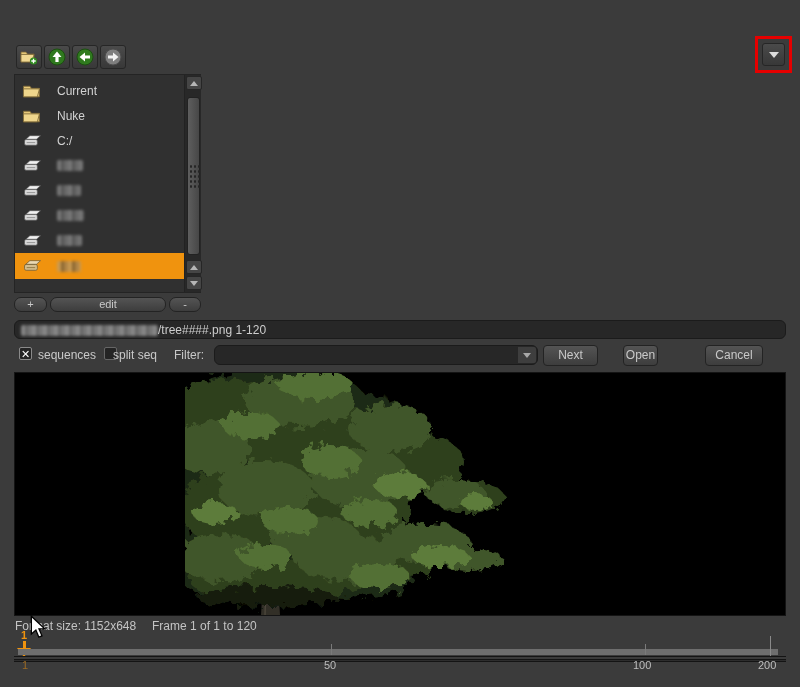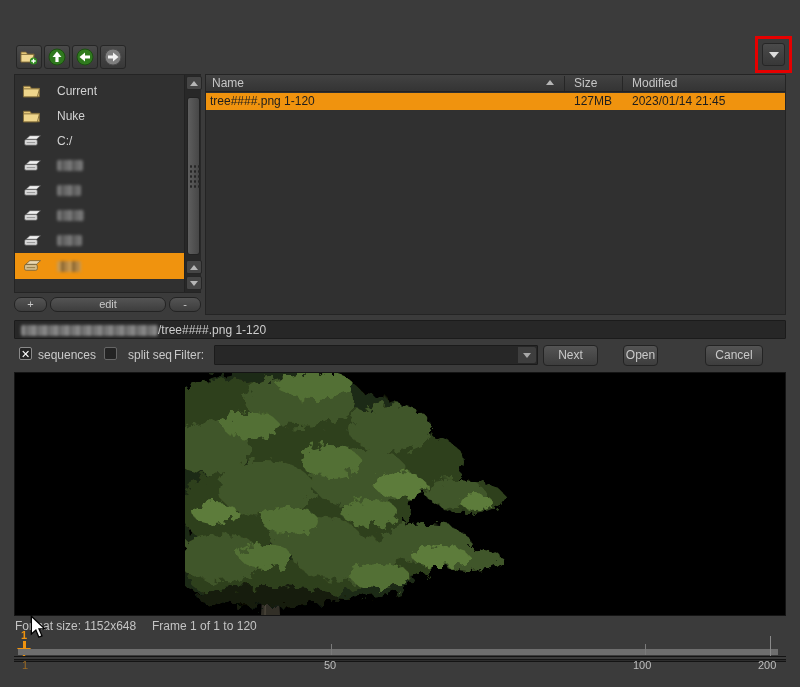--- a/index.html
+++ b/index.html
@@ -13,21 +13,21 @@
   
   #titlebar { left:0; top:0; width:800px; height:26px; background:#ffffff; color:#111; }
   #titlebar .t-title { left:34px; top:0; line-height:26px; font-size:12.5px; color:#000; }
   .tb-btn { top:0; width:26px; height:26px; text-align:center; line-height:26px; color:#222; font-size:14px; cursor:default; }
   
   .nbtn {
     background:linear-gradient(#545454,#3d3d3d); border:1px solid #232323;
     border-radius:4px; color:#c9c9c9; text-align:center;
   }
   .panel { background:#303030; border:1px solid #242424; }
-  .ninput { background:#272727; border:1px solid #1b1b1b; border-radius:1px; color:#c9c9c9; }
+  .ninput { background:#272727; border:1px solid #1b1b1b; border-radius:6px; color:#c9c9c9; }
   .redact { background:repeating-linear-gradient(90deg,#9a9a9a 0 4px,#6f6f6f 4px 7px,#858585 7px 11px); filter:blur(1.6px); border-radius:2px; opacity:.85; }
   .redact-dark { background:repeating-linear-gradient(90deg,#8a8a8a 0 4px,#5f5f5f 4px 7px,#787878 7px 11px); filter:blur(1.6px); border-radius:2px; opacity:.8; }
   .redact-orange { background:repeating-linear-gradient(90deg,#c99a52 0 4px,#8a6630 4px 7px,#b08445 7px 11px); filter:blur(1.6px); border-radius:2px; }
   
   .icon-btn { width:26px; height:24px; background:linear-gradient(#4a4a4a,#383838); border:1px solid #262626; border-radius:3px; display:flex; align-items:center; justify-content:center; }
   
   .bm-row { position:absolute; left:0; width:170px; height:25px; display:flex; align-items:center; }
   .bm-row .bm-label { margin-left:14px; color:#d2d2d2; font-size:12px; }
   .bm-icon { margin-left:6px; width:22px; height:16px; flex:0 0 22px; }
   .bm-selected { background:#f0930e; }
@@ -174,46 +174,31 @@
       <div class="sb-btn" style="top:201px;left:1px">
           <span class="arr-dn"></span>
         </div>
     </div>
   </div>
 
   <div class="abs nbtn small-font" style="left:14px;top:297px;width:33px;height:15px;line-height:13px;border-radius:7px">+</div>
   <div class="abs nbtn small-font" style="left:50px;top:297px;width:116px;height:15px;line-height:13px;border-radius:7px">edit</div>
   <div class="abs nbtn small-font" style="left:169px;top:297px;width:32px;height:15px;line-height:13px;border-radius:7px">-</div>
 
-  <div class="abs panel" style="left:205px;top:74px;width:581px;height:241px">
-    <div class="abs" id="filelist-header">
-      <span class="cell" style="left:6px">Name</span>
-      <span class="abs" style="left:340px;top:5px;width:0;height:0;border-left:4px solid transparent;border-right:4px solid transparent;border-bottom:5px solid #b5b5b5"></span>
-      <span class="col-sep" style="left:358px"></span>
-      <span class="cell" style="left:368px">Size</span>
-      <span class="col-sep" style="left:416px"></span>
-      <span class="cell" style="left:426px">Modified</span>
-    </div>
-    <div class="abs" id="file-row">
-      <span class="cell" style="left:4px">tree####.png 1-120</span>
-      <span class="cell" style="left:368px">127MB</span>
-      <span class="cell" style="left:426px">2023/01/14 21:45</span>
-    </div>
-  </div>
 
   <div class="abs ninput" style="left:14px;top:320px;width:772px;height:19px">
     <span class="abs redact" style="left:6px;top:4px;width:137px;height:11px"></span>
     <span class="abs" style="left:143px;top:2px;font-size:12px;color:#cdcdcd">/tree####.png 1-120</span>
   </div>
 
   <div class="abs" style="left:0;top:345px;width:800px;height:22px">
     <span class="chk" style="left:19px;top:2px">✕</span>
     <span class="opt-label" style="left:38px">sequences</span>
     <span class="chk off" style="left:104px;top:2px"></span>
-    <span class="opt-label" style="left:128px">split seq</span>
+    <span class="opt-label" style="left:113px">split seq</span>
     <span class="opt-label" style="left:174px">Filter:</span>
     <div class="abs ninput" style="left:214px;top:0;width:324px;height:20px">
       <span class="abs" style="left:4px;top:3px"></span>
       <div class="abs" style="right:1px;top:1px;width:18px;height:16px;background:#3e3e3e;border-radius:0 2px 2px 0;display:flex;align-items:center;justify-content:center">
         <span style="width:0;height:0;border-left:4px solid transparent;border-right:4px solid transparent;border-top:5px solid #a8a8a8"></span>
       </div>
     </div>
     <div class="abs nbtn" style="left:543px;top:0;width:55px;height:21px;line-height:19px">Next</div>
     <div class="abs nbtn" style="left:623px;top:0;width:35px;height:21px;line-height:19px">Open</div>
     <div class="abs nbtn" style="left:705px;top:0;width:58px;height:21px;line-height:19px">Cancel</div>

